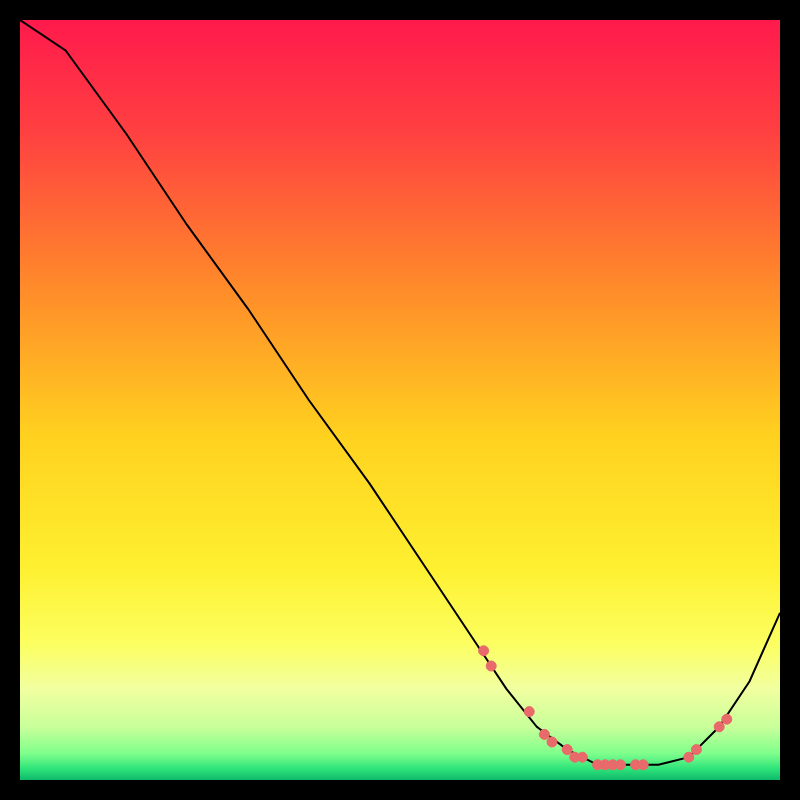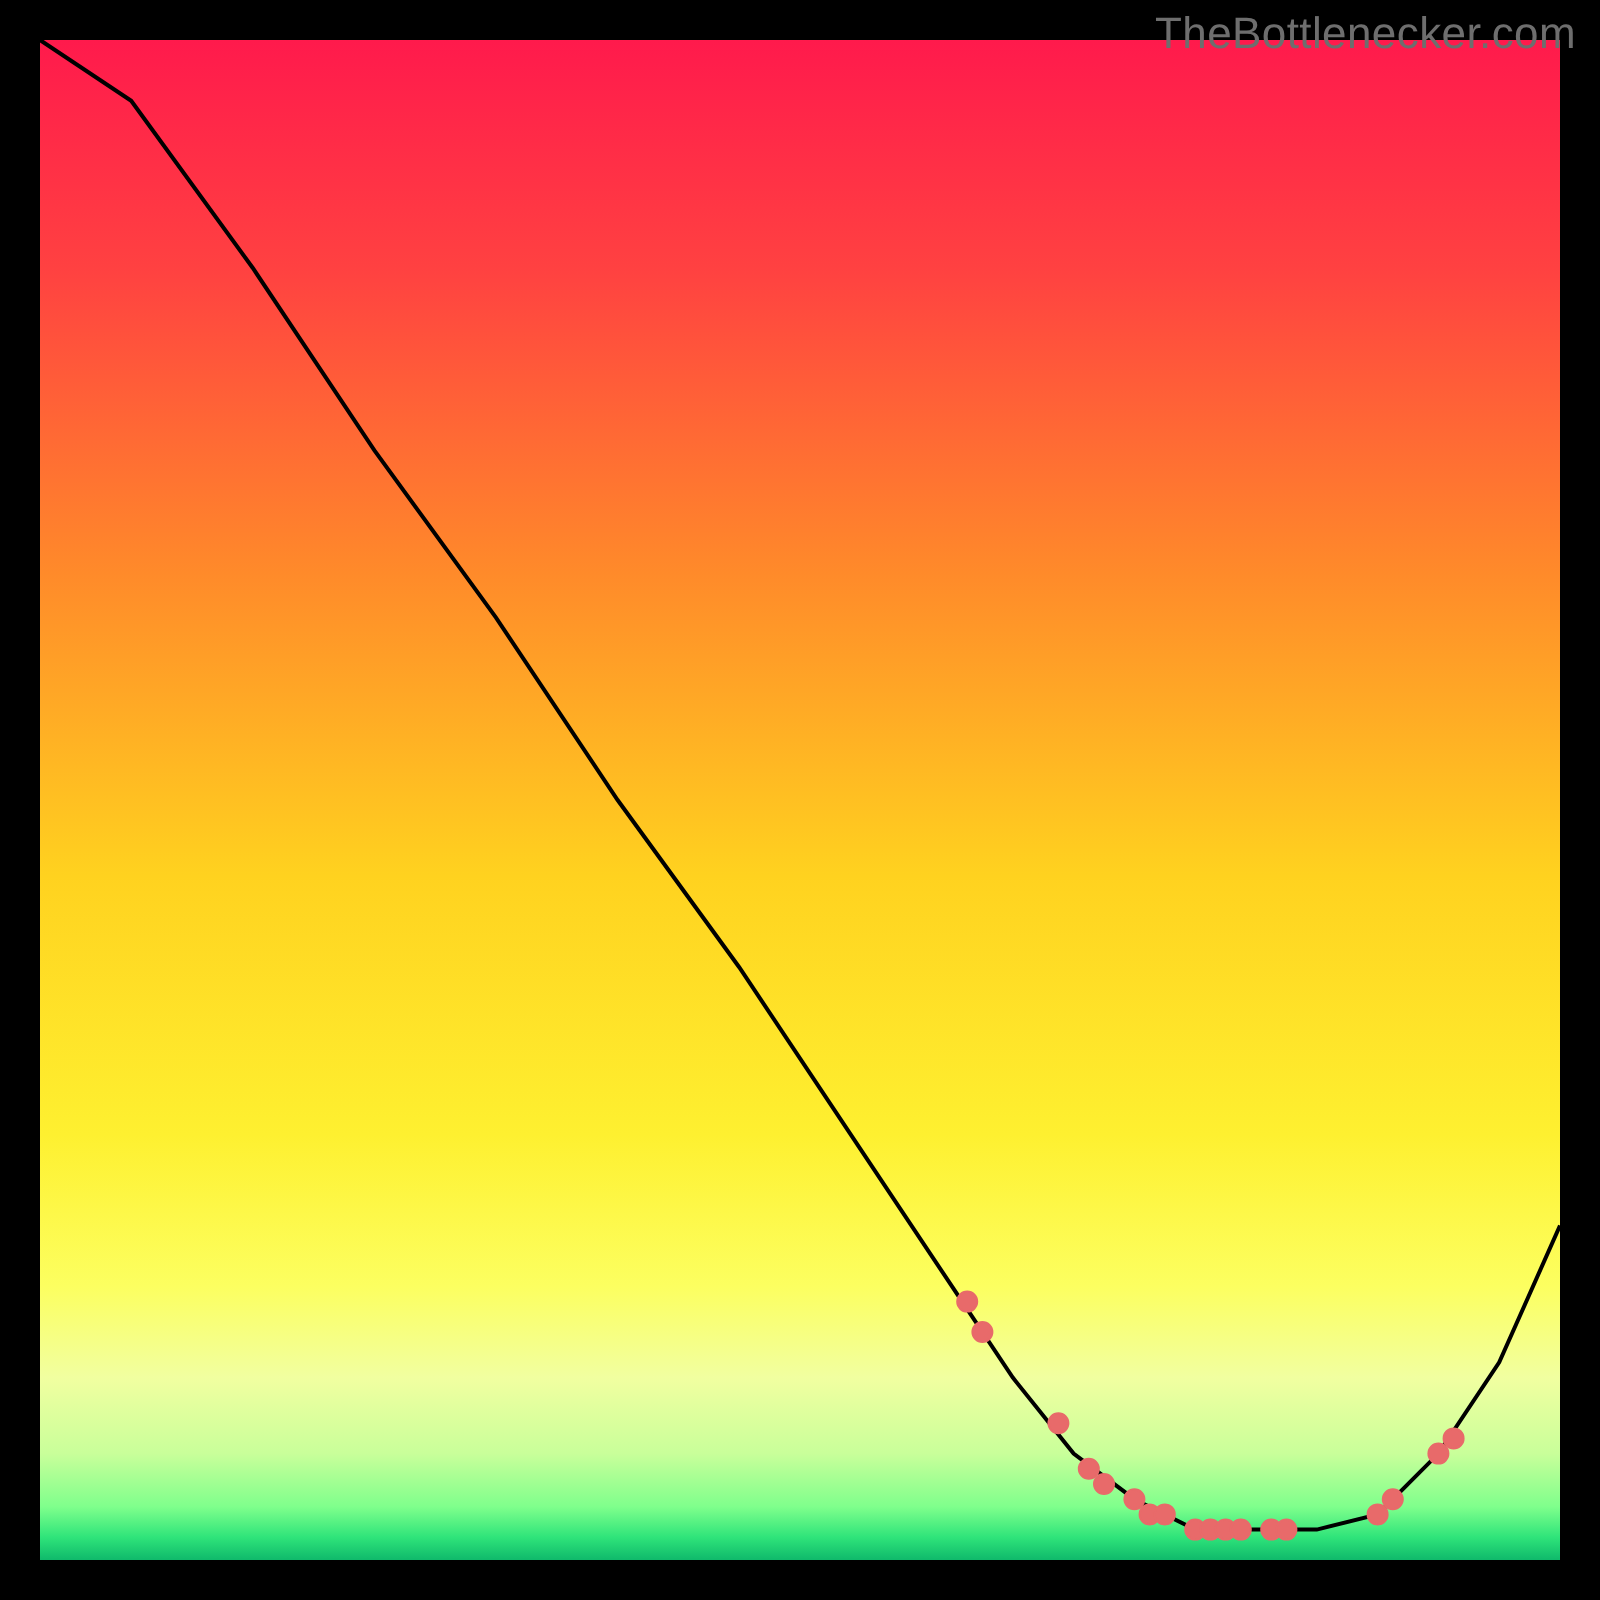--- a/index.html
+++ b/index.html
@@ -50,21 +50,20 @@
     width: 760px;
     height: 760px;
     display: block;
   }
 </style>
 </head>
 <body>
 
 <div class="frame">
 
-  <div class="watermark">TheBottlenecker.com</div>
 
   <div class="plot-area">
 
     <svg class="bg" viewBox="0 0 760 760" preserveAspectRatio="none">
       <defs>
         <linearGradient id="heat" x1="0" y1="0" x2="0" y2="1">
             <stop offset="0%" stop-color="#ff1a4c"></stop>
             <stop offset="15%" stop-color="#ff4141"></stop>
             <stop offset="35%" stop-color="#ff8a2a"></stop>
             <stop offset="55.00000000000001%" stop-color="#ffd21f"></stop>

